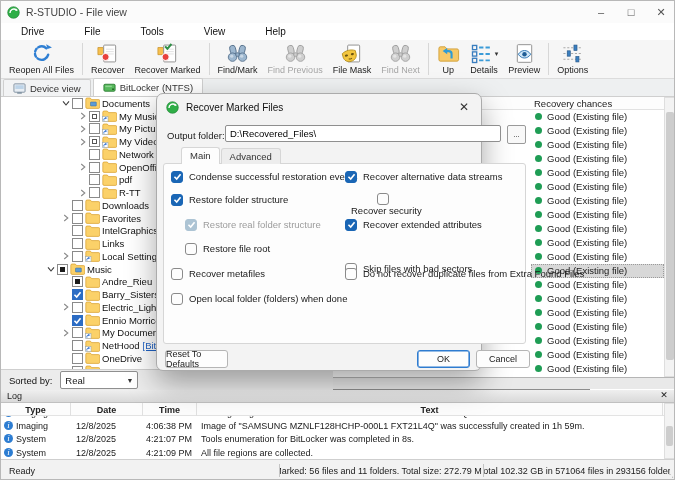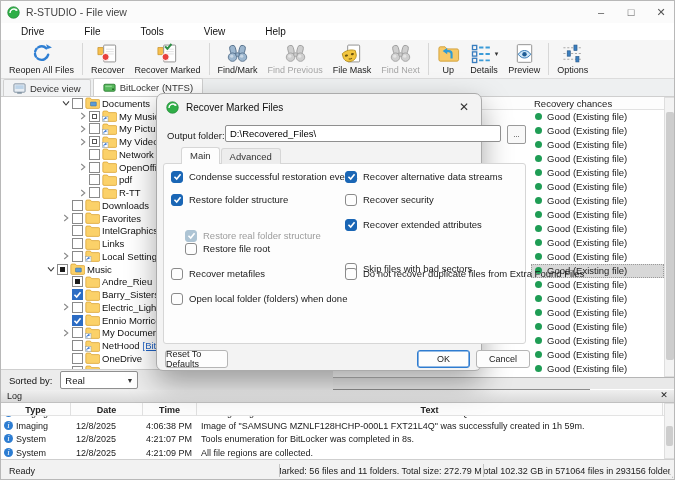--- a/index.html
+++ b/index.html
@@ -796,21 +796,21 @@
           <span class="dlab">Condense successful restoration events</span>
         </div>
         <div class="dchk" style="top: 99px; left: 14px;">
           <span class="dbox on">
             <svg width="9" height="9" viewBox="0 0 10 10">
               <path d="M1.6 5.3l2.5 2.5 4.3-5.4" fill="none" stroke="#fff" stroke-width="1.8"></path>
             </svg>
           </span>
           <span class="dlab">Restore folder structure</span>
         </div>
-        <div class="dchk dis" style="top: 135px; left: 28px; align-items: center;">
+        <div class="dchk dis" style="top: 124px; left: 28px; align-items: center;">
           <span class="dbox on dis">
             <svg width="9" height="9" viewBox="0 0 10 10">
               <path d="M1.6 5.3l2.5 2.5 4.3-5.4" fill="none" stroke="#fff" stroke-width="1.8"></path>
             </svg>
           </span>
           <span class="dlab">Restore real folder structure</span>
         </div>
         <div class="dchk" style="top: 148px; left: 28px;">
           <span class="dbox"></span>
           <span class="dlab">Restore file root</span>
@@ -824,21 +824,21 @@
           <span class="dlab">Open local folder (folders) when done</span>
         </div>
         <div class="dchk" style="top: 76px; left: 188px;">
           <span class="dbox on">
             <svg width="9" height="9" viewBox="0 0 10 10">
               <path d="M1.6 5.3l2.5 2.5 4.3-5.4" fill="none" stroke="#fff" stroke-width="1.8"></path>
             </svg>
           </span>
           <span class="dlab">Recover alternative data streams</span>
         </div>
-        <div class="dchk" style="top: 99px; left: 188px;">
+        <div class="dchk" style="top: 99px; left: 188px; flex-direction: column;">
           <span class="dbox"></span>
           <span class="dlab">Recover security</span>
         </div>
         <div class="dchk" style="top: 124px; left: 188px;">
           <span class="dbox on">
             <svg width="9" height="9" viewBox="0 0 10 10">
               <path d="M1.6 5.3l2.5 2.5 4.3-5.4" fill="none" stroke="#fff" stroke-width="1.8"></path>
             </svg>
           </span>
           <span class="dlab">Recover extended attributes</span>

